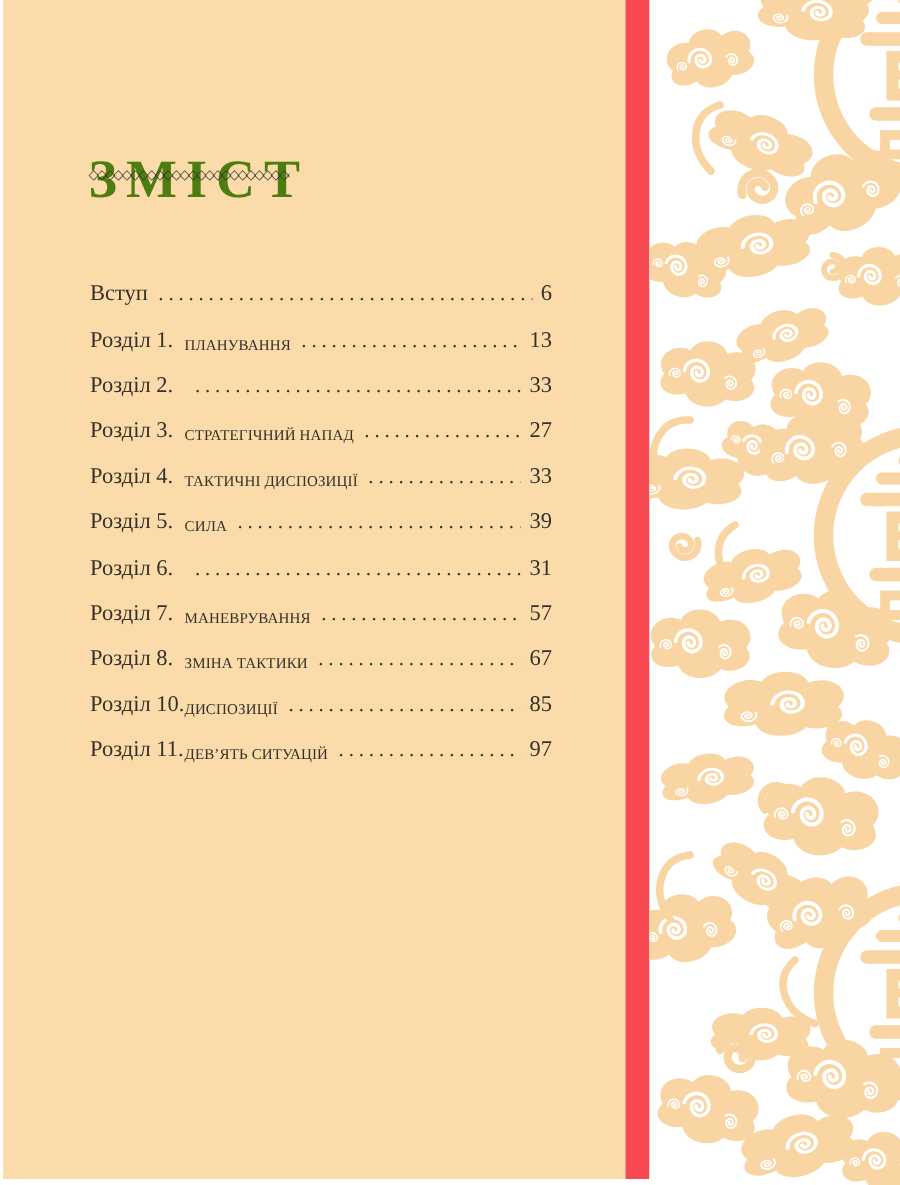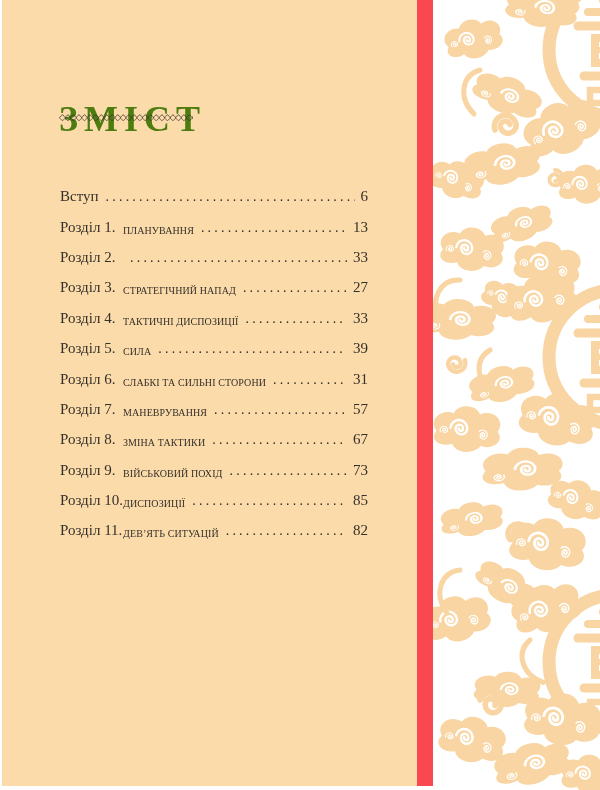--- a/index.html
+++ b/index.html
@@ -168,51 +168,44 @@
         <span class="page-num">33</span>
       </div>
       <div class="toc-row">
         <span class="row-label col">Розділ 5.</span>
         <span class="row-title">СИЛА</span>
         <span class="leader"></span>
         <span class="page-num">39</span>
       </div>
       <div class="toc-row">
         <span class="row-label col">Розділ 6.</span>
-        <span class="row-title">СЛАБКІ ТА СИЛЬНІ СТОРОНИ</span>
         <span class="leader"></span>
         <span class="page-num">31</span>
       </div>
       <div class="toc-row">
         <span class="row-label col">Розділ 7.</span>
         <span class="row-title">МАНЕВРУВАННЯ</span>
         <span class="leader"></span>
         <span class="page-num">57</span>
       </div>
       <div class="toc-row">
         <span class="row-label col">Розділ 8.</span>
         <span class="row-title">ЗМІНА ТАКТИКИ</span>
         <span class="leader"></span>
         <span class="page-num">67</span>
       </div>
       <div class="toc-row">
-        <span class="row-label col">Розділ 9.</span>
-        <span class="row-title">ВІЙСЬКОВИЙ ПОХІД</span>
-        <span class="leader"></span>
-        <span class="page-num">73</span>
-      </div>
-      <div class="toc-row">
         <span class="row-label col">Розділ 10.</span>
         <span class="row-title">ДИСПОЗИЦІЇ</span>
         <span class="leader"></span>
         <span class="page-num">85</span>
       </div>
       <div class="toc-row">
         <span class="row-label col">Розділ 11.</span>
         <span class="row-title">ДЕВ’ЯТЬ СИТУАЦІЙ</span>
         <span class="leader"></span>
-        <span class="page-num">82</span>
+        <span class="page-num">97</span>
       </div>
     </div>
 
   <div class="edge-left"></div>
   <div class="edge-bottom"></div>
 </div>
 
 </body></html>

